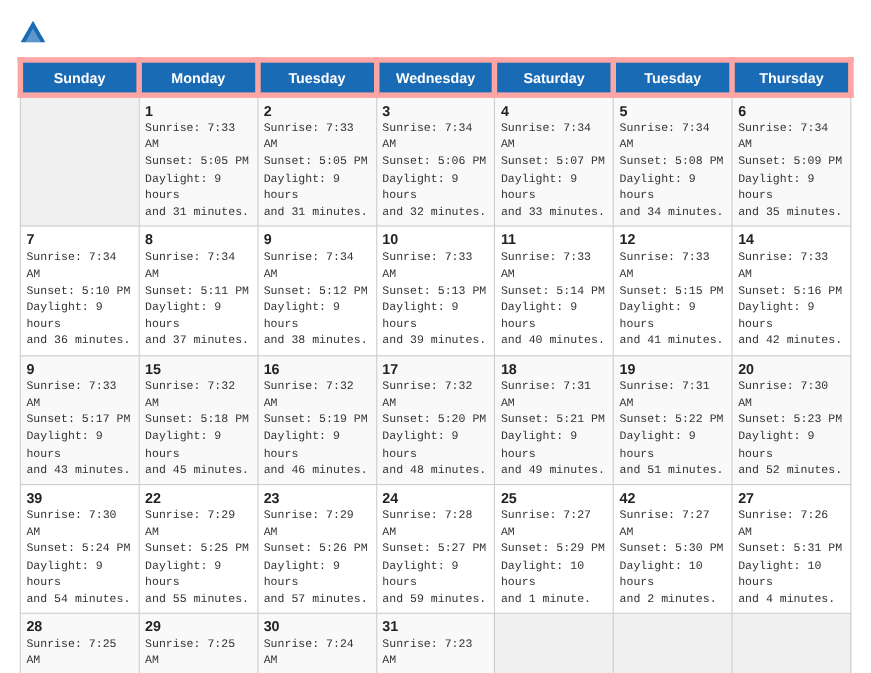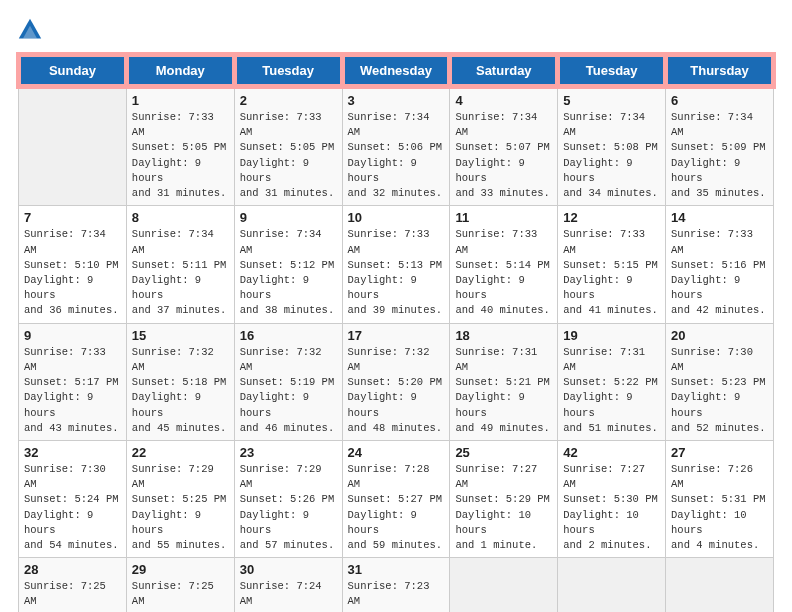--- a/index.html
+++ b/index.html
@@ -204,21 +204,21 @@
           <span class="day-number">19</span>
           <div class="day-info">Sunrise: 7:31 AM<br>Sunset: 5:22 PM<br>Daylight: 9 hours<br>and 51 minutes.</div>
         </td>
         <td>
           <span class="day-number">20</span>
           <div class="day-info">Sunrise: 7:30 AM<br>Sunset: 5:23 PM<br>Daylight: 9 hours<br>and 52 minutes.</div>
         </td>
       </tr>
       <tr>
         <td>
-          <span class="day-number">32</span>
+          <span class="day-number">39</span>
           <div class="day-info">Sunrise: 7:30 AM<br>Sunset: 5:24 PM<br>Daylight: 9 hours<br>and 54 minutes.</div>
         </td>
         <td>
           <span class="day-number">22</span>
           <div class="day-info">Sunrise: 7:29 AM<br>Sunset: 5:25 PM<br>Daylight: 9 hours<br>and 55 minutes.</div>
         </td>
         <td>
           <span class="day-number">23</span>
           <div class="day-info">Sunrise: 7:29 AM<br>Sunset: 5:26 PM<br>Daylight: 9 hours<br>and 57 minutes.</div>
         </td>

